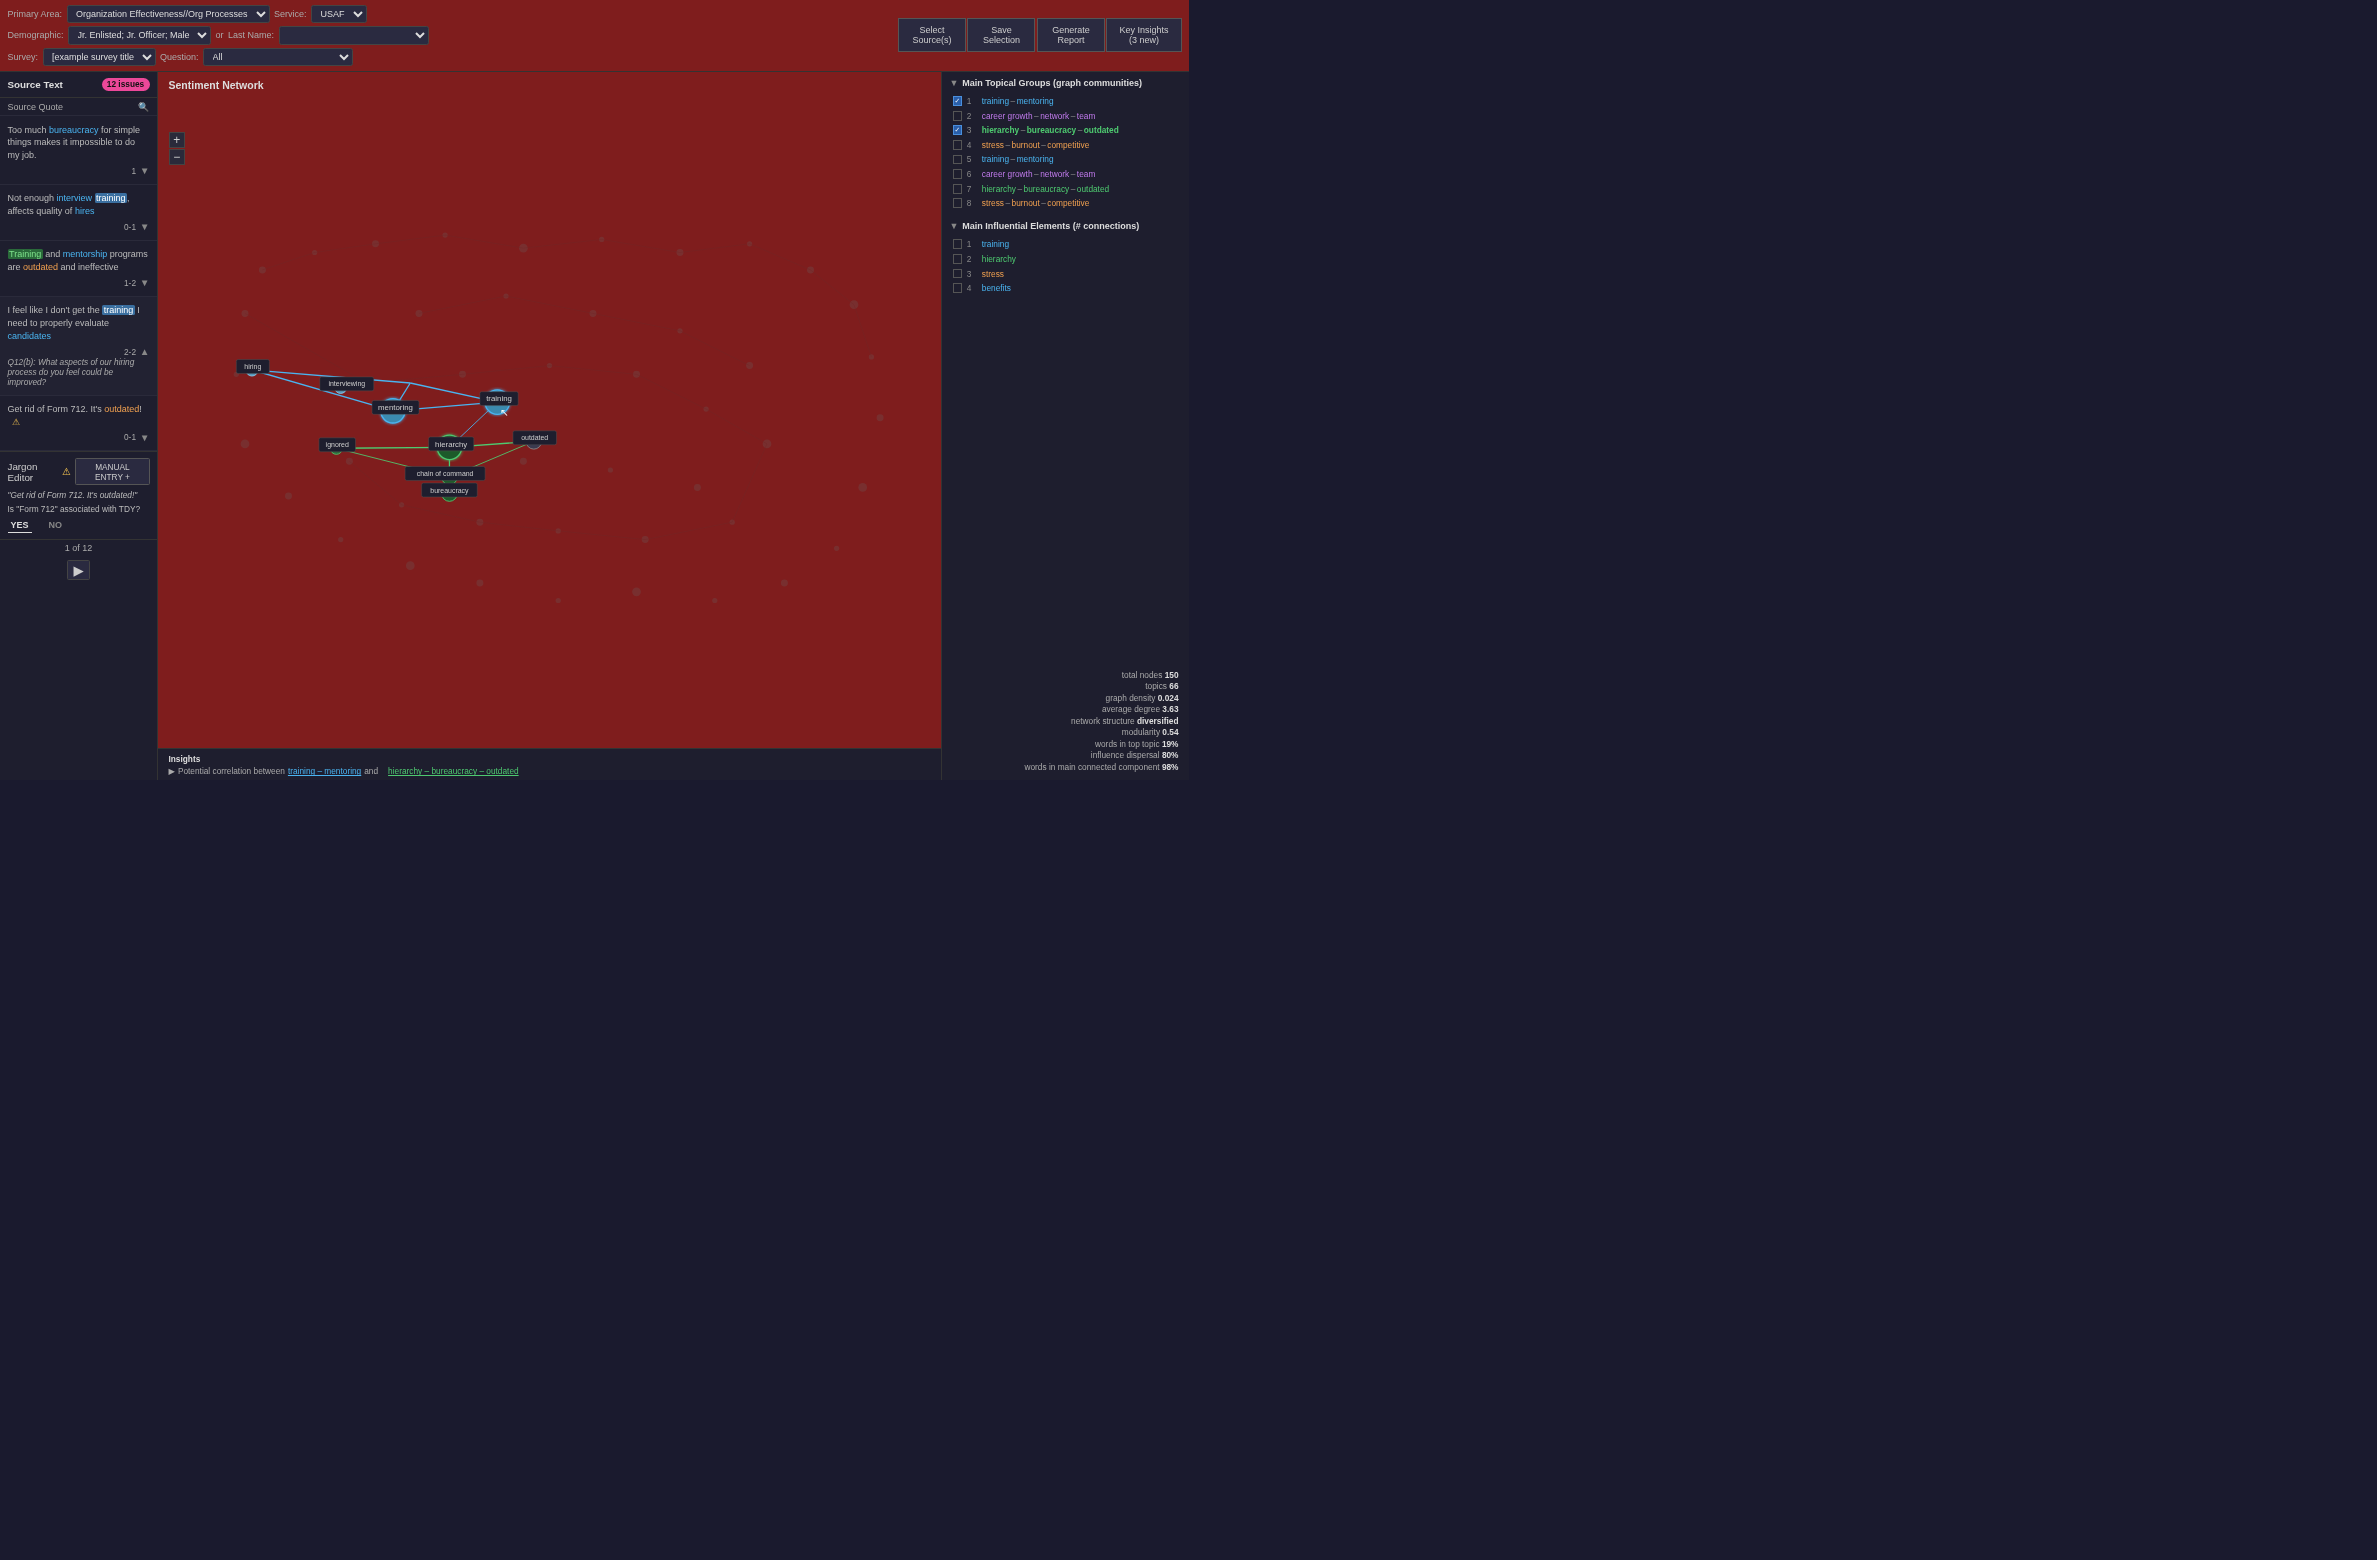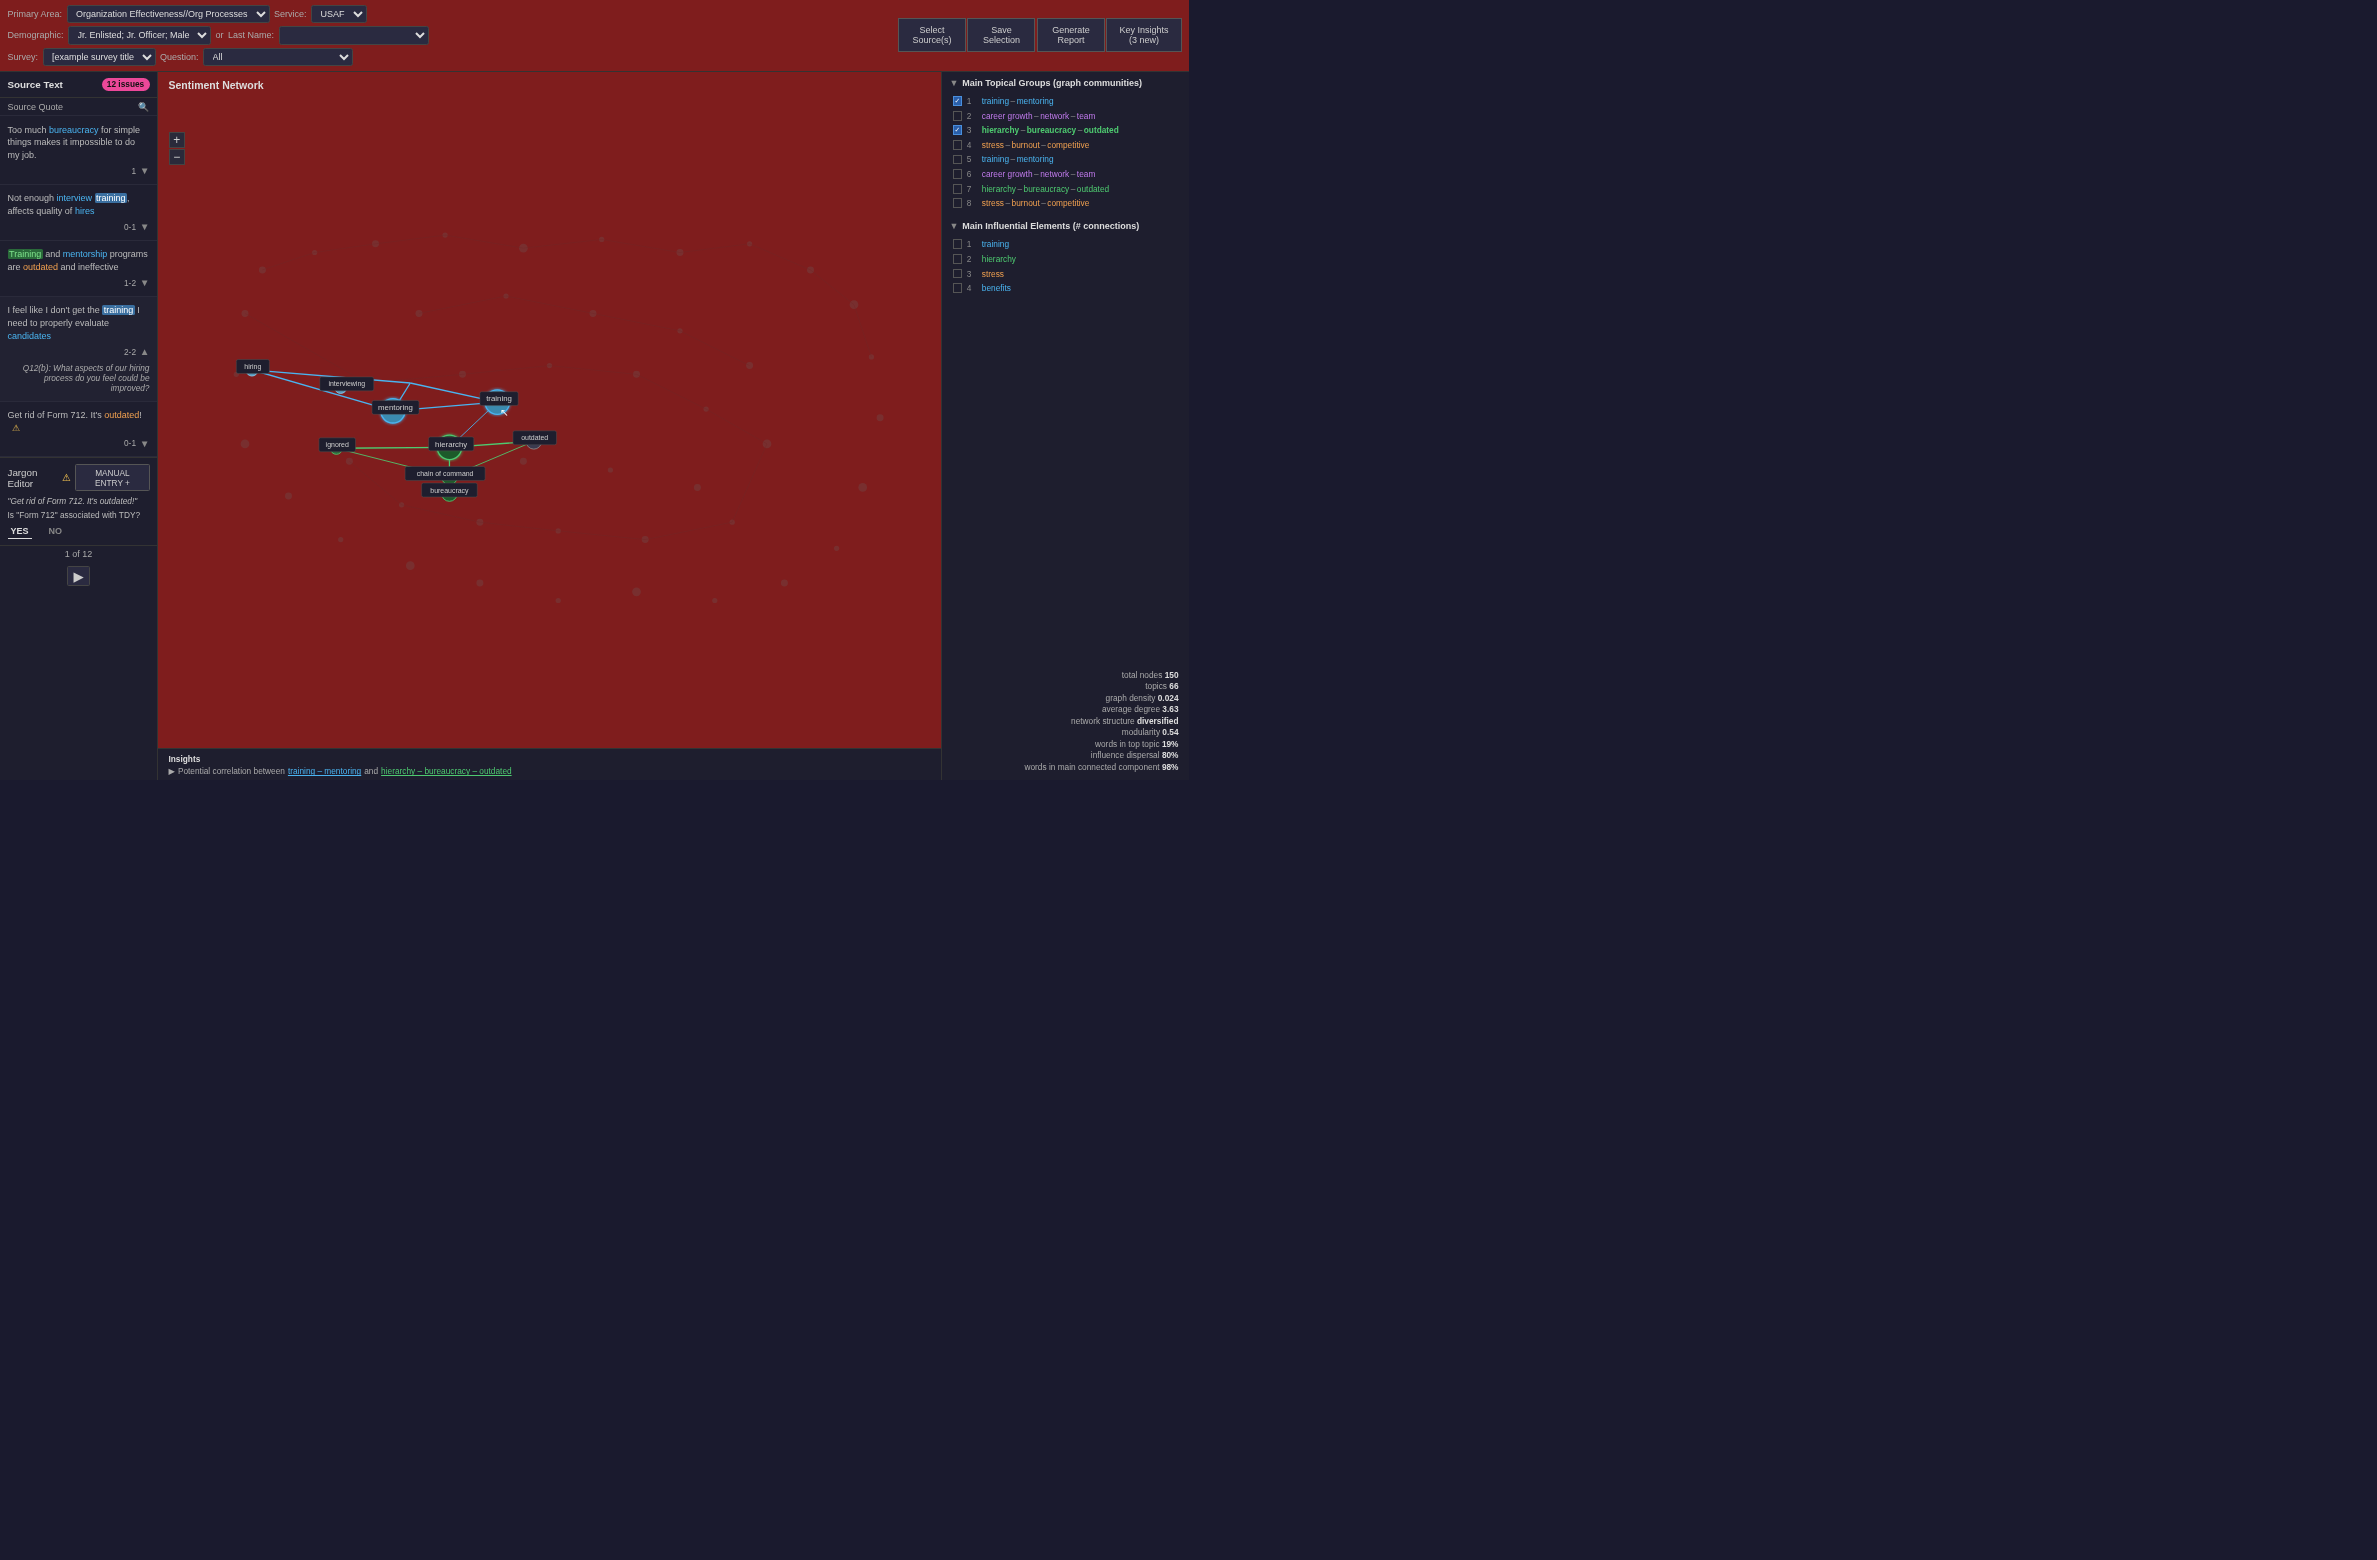--- a/index.html
+++ b/index.html
@@ -284,21 +284,21 @@
       border: 0.8px solid #555;
       display: flex; align-items: center; justify-content: center;
       cursor: pointer;
       flex-shrink: 0;
     }
     .topic-check.checked { background: #2a5faa; border-color: #4a8fdd; }
     .topic-check.checked::after { content: '✓'; color: #fff; font-size: 6.8px; }
 
     .topic-link { display: flex; gap: 1.5px; align-items: center; cursor: pointer; }
     .t-blue { color: #4ab4f0; }
-    .t-green { color: #4eca70; }
+    .t-green { color: #4eca70; margin-left: 7px; }
 
     .influential-item {
       display: flex;
       align-items: center;
       padding: 2.3px 10.5px;
       gap: 4.5px;
       font-size: 8.3px;
     }
     .inf-num { color: #888; min-width: 10.5px; }
     .inf-check {
@@ -407,21 +407,21 @@
     </div>
 
     <div class="source-item" style="background:#222232;">
       <div class="text">
         I feel like I don't get the <span class="highlight-box">training</span> I need to properly evaluate <span class="highlight-blue">candidates</span>
       </div>
       <div class="footer">
         <span class="badge-num">2-2</span>
         <span class="expand-icon">▲</span>
       </div>
-      <div class="question-italic" style="margin-top:6px;text-align:right;">Q12(b):  What aspects of our hiring process do you feel could be improved?</div>
+      <div class="question-italic" style="margin-top:0;">Q12(b):  What aspects of our hiring process do you feel could be improved?</div>
     </div>
 
     <div class="source-item">
       <div class="text">
         Get rid of Form 712. It's <span class="highlight-orange">outdated</span>!
         <span class="warning-icon" style="margin-left:4.5px;">⚠</span>
       </div>
       <div class="footer">
         <span class="badge-num">0-1</span>
         <span class="expand-icon">▼</span>

